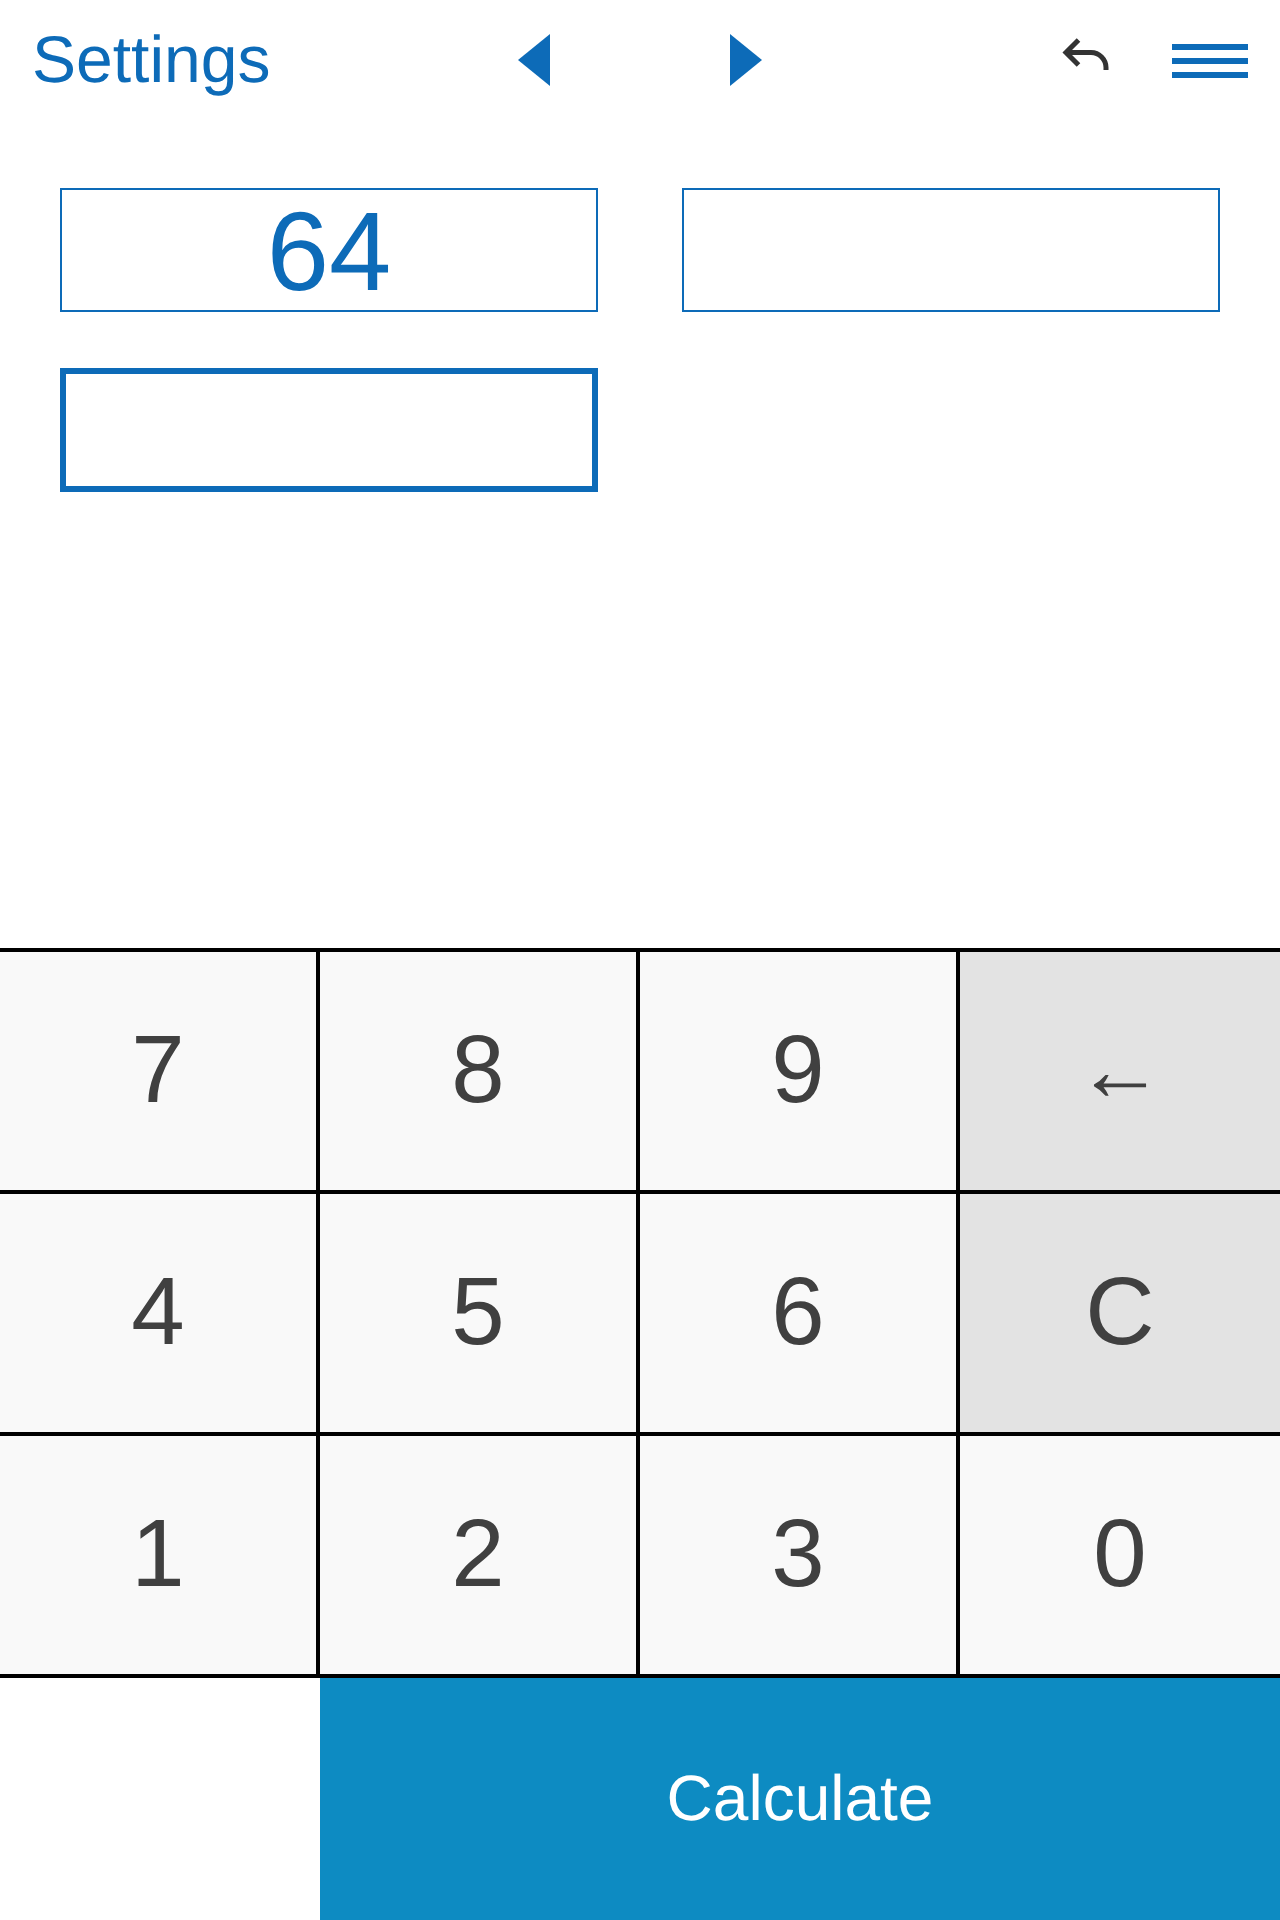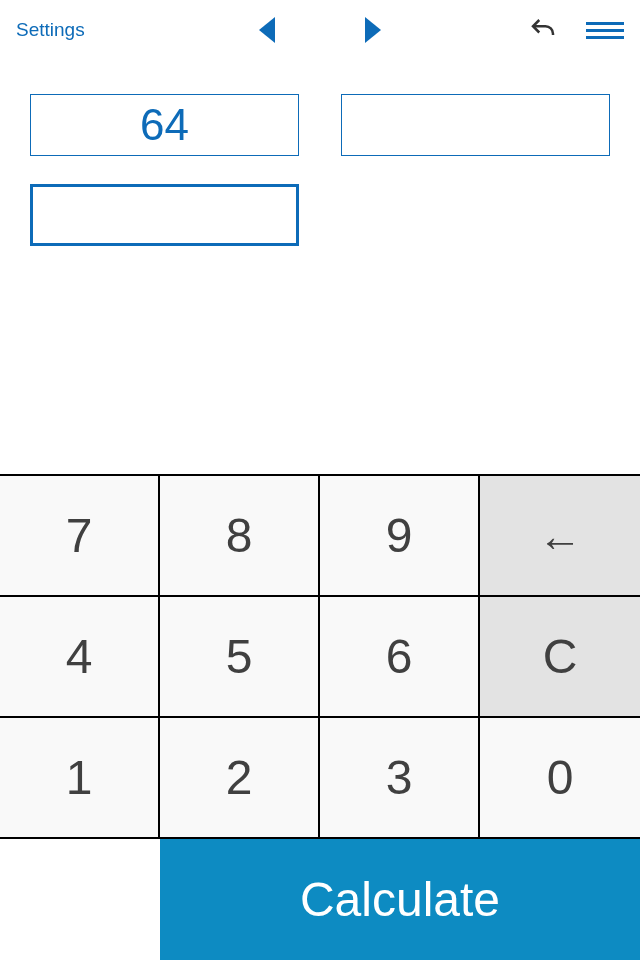--- a/index.html
+++ b/index.html
@@ -7,21 +7,21 @@
     
     .header {
       height: 60px;
       display: flex;
       align-items: center;
       padding: 0 16px;
       position: relative;
     }
     .settings-link {
       color: #0d6bb8;
-      font-size: 19px;
+      font-size: 33px;
       font-weight: 400;
       cursor: pointer;
     }
     .nav-arrows {
       position: absolute;
       left: 50%;
       transform: translateX(-50%);
       display: flex;
       gap: 90px;
     }
@@ -66,21 +66,21 @@
       grid-template-columns: 1fr 1fr;
       column-gap: 42px;
       row-gap: 28px;
     }
     .value-box {
       height: 62px;
       border: 1px solid #0d6bb8;
       display: flex;
       align-items: center;
       justify-content: center;
-      font-size: 44px;
+      font-size: 56px;
       color: #0d6bb8;
       background: #fff;
     }
     .value-box.active {
       border: 3px solid #0d6bb8;
     }
     
     .keypad {
       position: absolute;
       bottom: 0;
@@ -104,21 +104,21 @@
       cursor: pointer;
       user-select: none;
     }
     .key:nth-child(4n) { border-right: none; }
     .keypad .key:nth-child(n+13) { border-bottom: none; }
     .key.fn { background: #e3e3e3; }
     .key.calc {
       grid-column: 2 / 5;
       background: #0d8bc2;
       color: #fff;
-      font-size: 48px;
+      font-size: 32px;
       border-right: none;
     }
     .key.arrow { font-size: 44px; }
   </style>
 </head>
 <body>
 
 <div class="header">
   <div class="settings-link">Settings</div>
   <div class="nav-arrows">

